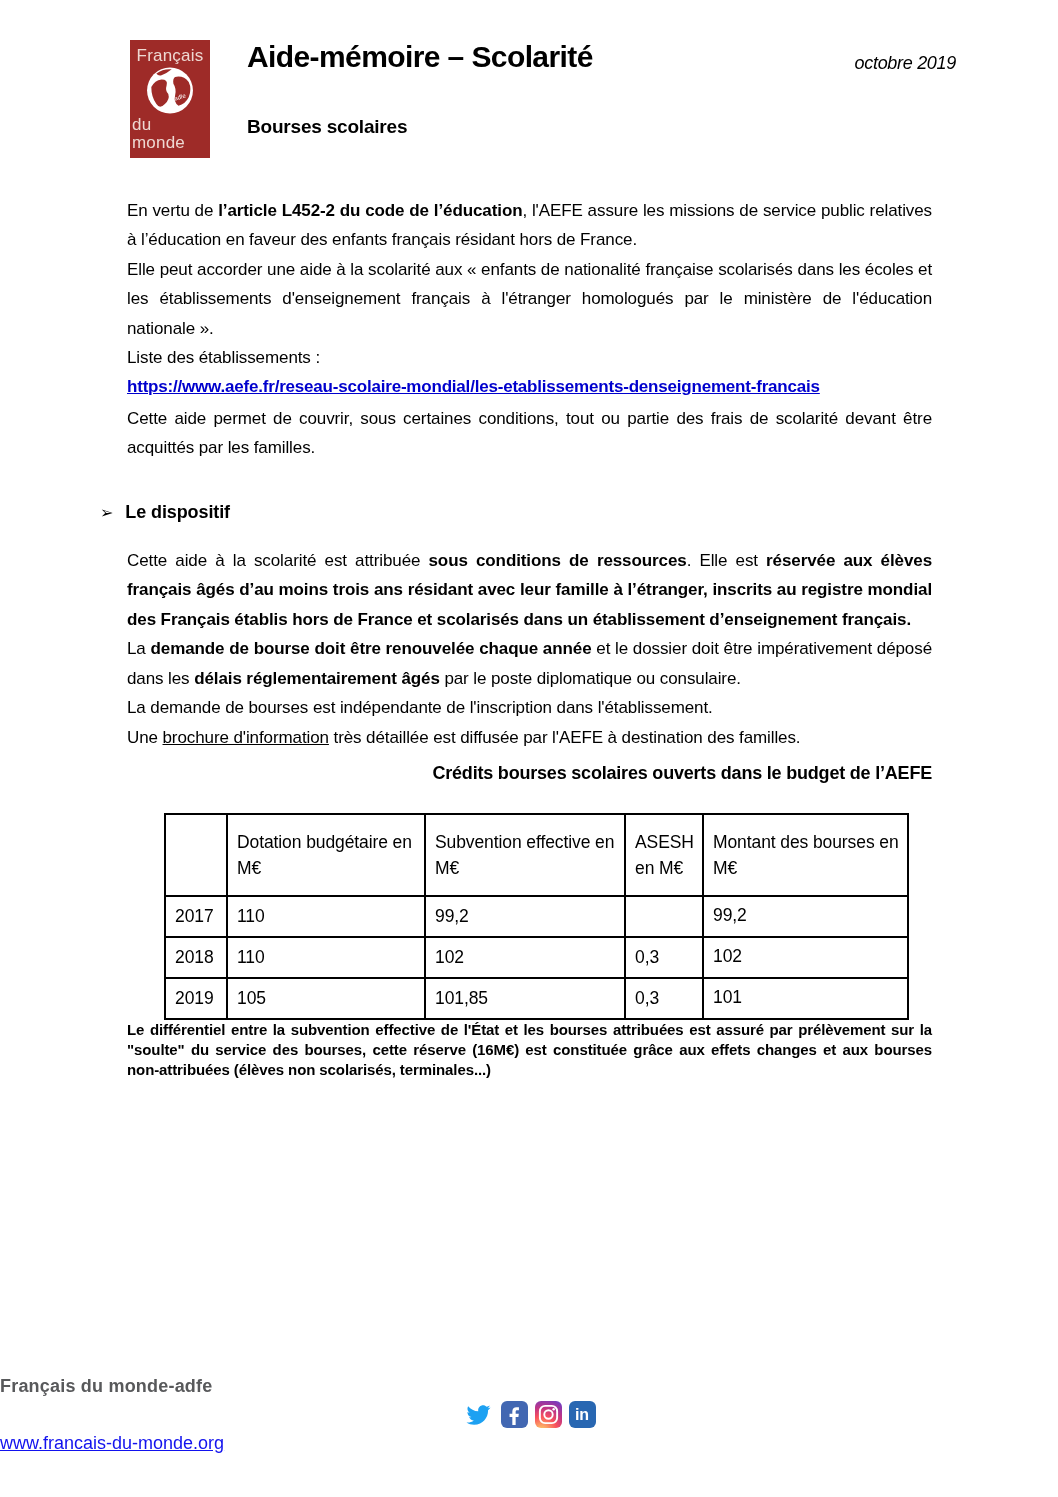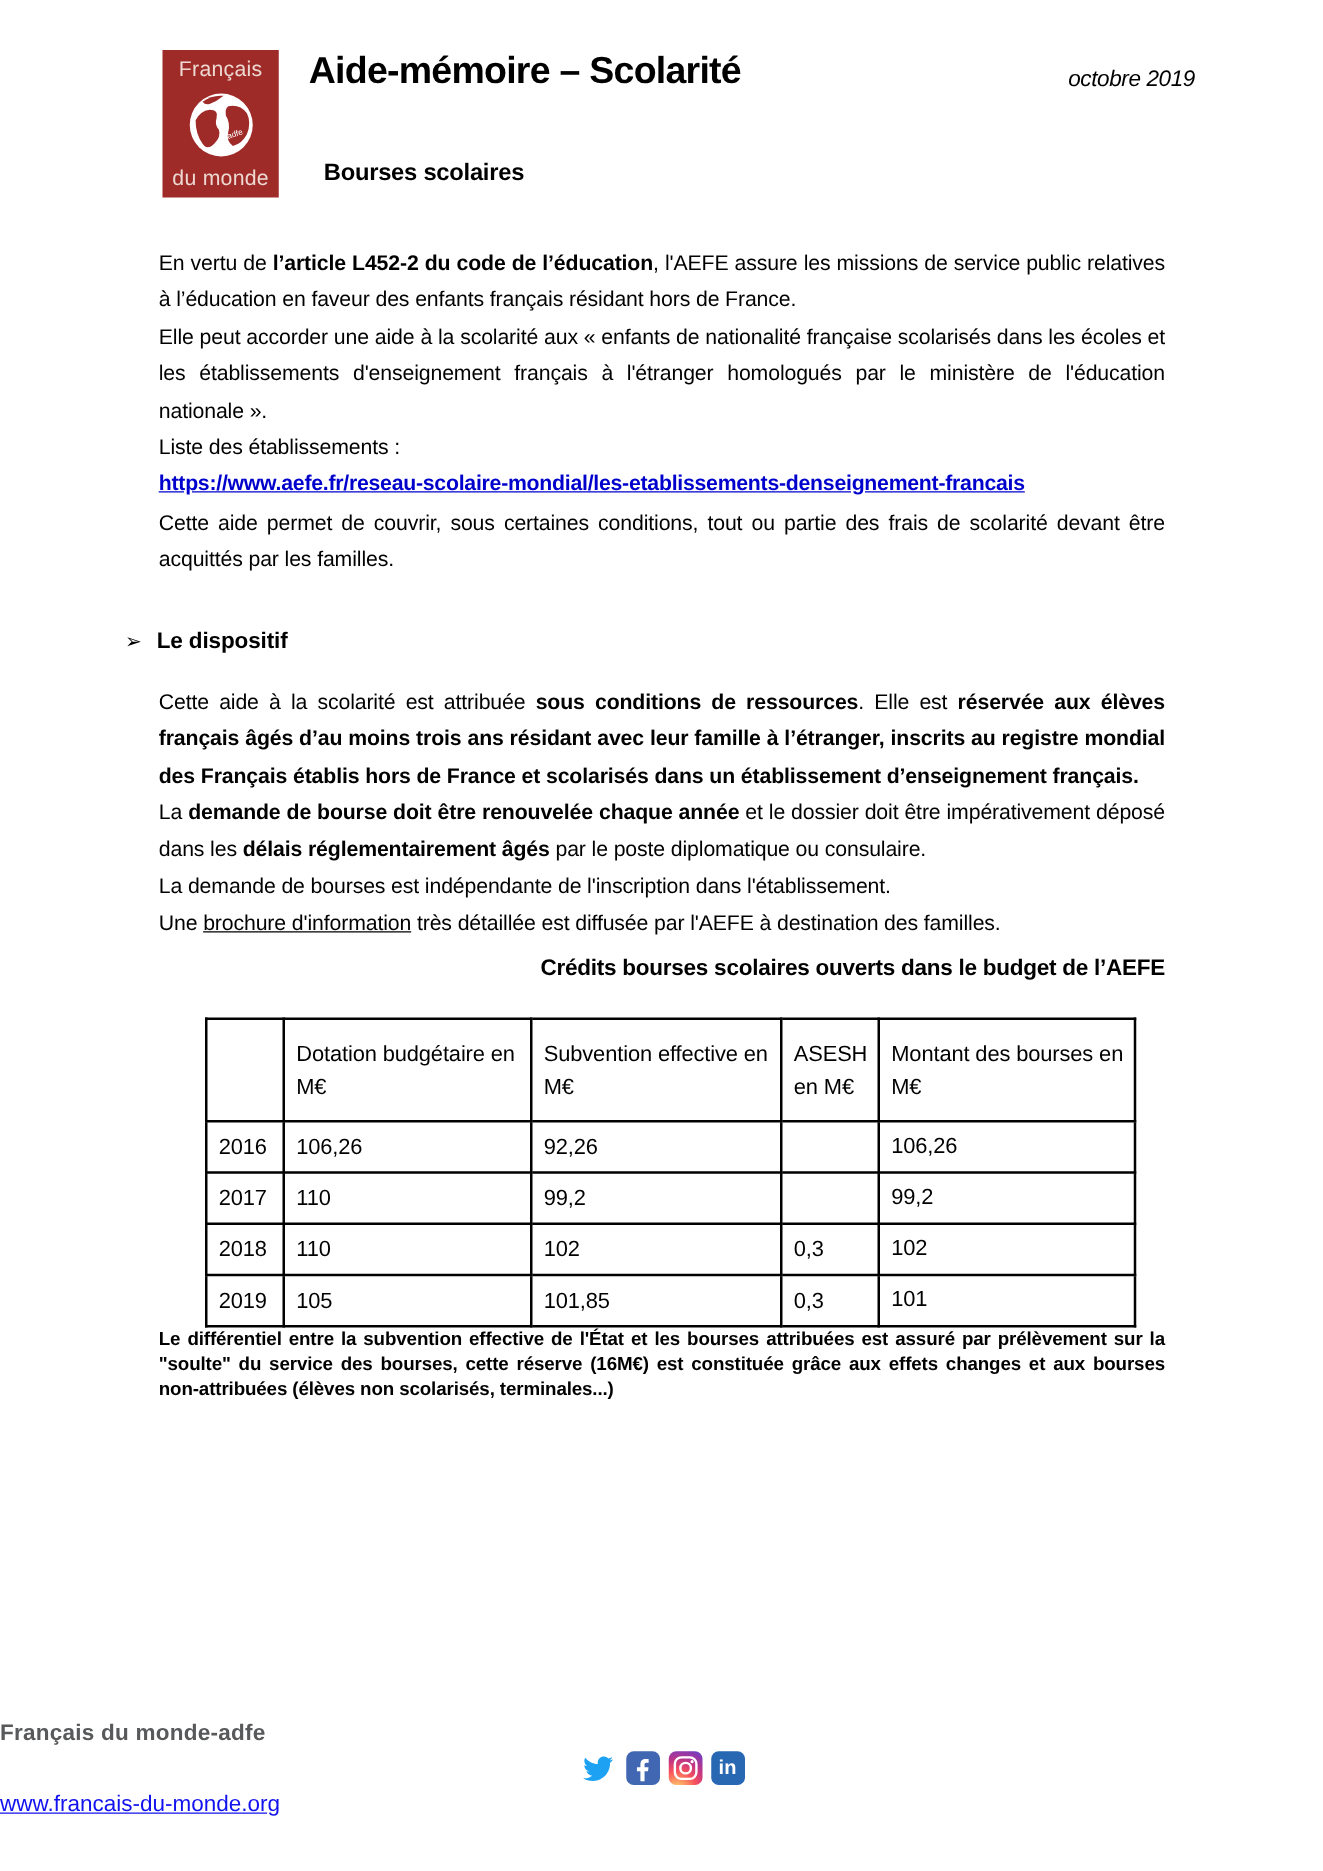--- a/index.html
+++ b/index.html
@@ -11,37 +11,37 @@
     margin: 0 auto;
     background: #ffffff;
     font-family: "Liberation Sans", sans-serif;
     color: #000;
     overflow: hidden;
   }
 
   
   .logo {
     position: absolute; left:130px; top:40px;
-    width:93px; height:118px;
+    width:80px; height:118px;
     background:#9e2b28;
     display:flex; flex-direction:column; align-items:center; justify-content:space-between;
     padding:7px 2px 6px 2px;
   }
   .logo-text { color:#eed8d2; font-size:17px; line-height:18px; letter-spacing:0.2px; }
   .doc-title {
     position:absolute; left:247px; top:40px;
     font-size:30px; font-weight:bold; letter-spacing:-0.6px; margin:0;
   }
   .doc-date {
     position:absolute; left:846px; top:53px; width:110px;
     font-size:18px; font-style:italic; text-align:right; letter-spacing:-0.3px;
   }
   .doc-subtitle {
     position:absolute; left:247px; top:116px;
-    font-size:19px; font-weight:bold; margin:12px; letter-spacing:-0.2px;
+    font-size:19px; font-weight:bold; margin:0; letter-spacing:-0.2px;
   }
 
   
   .content {
     position:absolute; left:127px; top:196px; width:805px;
     font-size:17px; line-height:29.4px; text-align:justify; letter-spacing:-0.1px;
   }
   .content p { margin:0; }
   a.doclink {
     color:#0000cd; font-weight:bold; text-decoration:underline; cursor:pointer;
@@ -163,27 +163,20 @@
       <thead>
         <tr>
             <th></th>
             <th>Dotation budgétaire en M€</th>
             <th>Subvention effective en M€</th>
             <th>ASESH en M€</th>
             <th>Montant des bourses en M€</th>
           </tr>
       </thead>
       <tbody>
-          <tr>
-            <td>2016</td>
-            <td>106,26</td>
-            <td>92,26</td>
-            <td></td>
-            <td class="ta-top">106,26</td>
-          </tr>
           <tr>
             <td>2017</td>
             <td>110</td>
             <td>99,2</td>
             <td></td>
             <td class="ta-top">99,2</td>
           </tr>
           <tr>
             <td>2018</td>
             <td>110</td>

